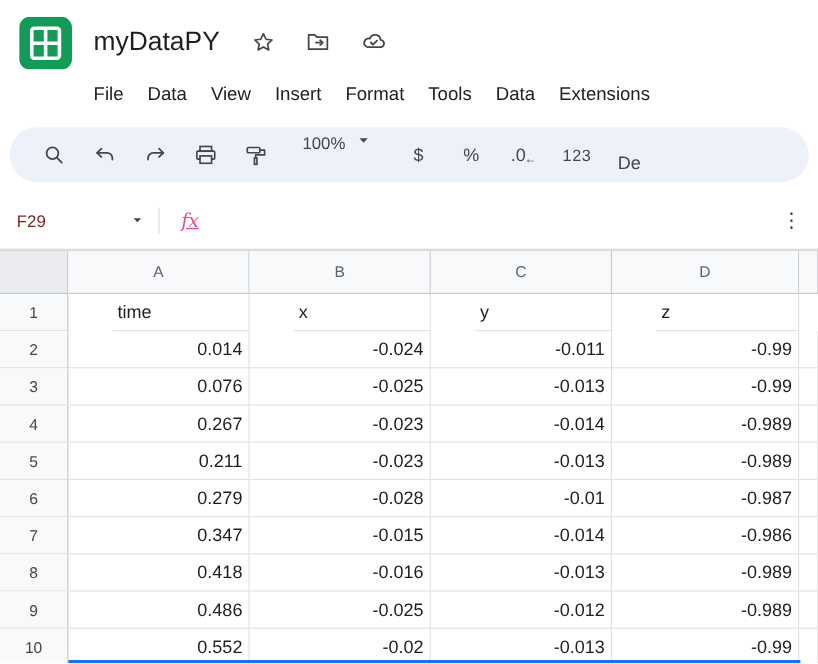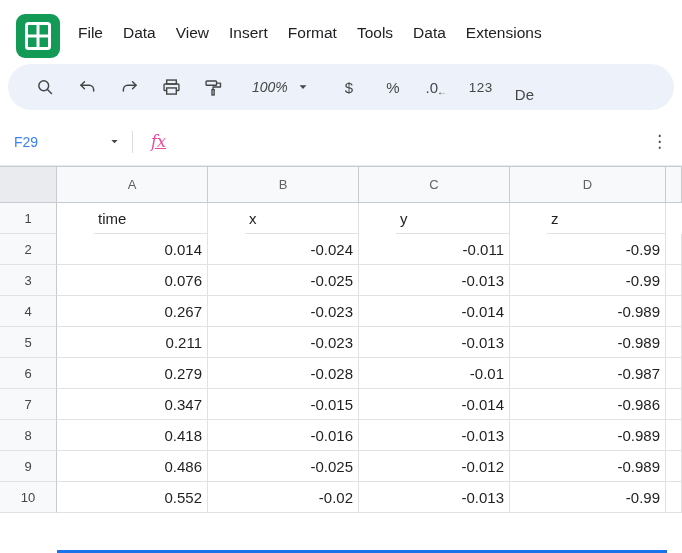--- a/index.html
+++ b/index.html
@@ -25,33 +25,33 @@
                white-space: nowrap; cursor: pointer; }
 
   
   .toolbar {
     margin: 6px 8px 0 8px; height: 46px; background: #edf2fa; border-radius: 23px;
     display: flex; align-items: center; padding: 0 6px 0 16px; color: #444746;
     overflow: hidden; white-space: nowrap;
   }
   .tb-btn { width: 42px; height: 36px; display: flex; align-items: center; justify-content: center;
             border-radius: 6px; flex: 0 0 auto; cursor: pointer; }
-  .zoom { display: flex; align-items: center; gap: 9px; font-size: 14px; padding: 0 10px;
-          margin: 0 8px; height: 36px; border-radius: 6px; cursor: pointer; font-style: italic; }
+  .zoom { display: flex; align-items: flex-start; gap: 9px; font-size: 14px; padding: 0 10px;
+          margin: 0 8px; height: 36px; border-radius: 6px; cursor: pointer; }
   .fmt-btn { font-size: 15px; width: 44px; }
   .fmt-dec { position: relative; }
   .fmt-arr { font-size: 10px; position: relative; top: 4px; left: -1px; }
   .fmt-123 { font-size: 13.5px; letter-spacing: 0.5px; }
   .font-label { font-size: 15px; margin-left: 12px; cursor: pointer; margin-top: 15px; }
 
   
   .formula-bar { height: 48px; margin-top: 8px; display: flex; align-items: center;
                  border-bottom: 1px solid #e8eaed; }
   .name-box { width: 132px; display: flex; align-items: center; justify-content: space-between;
-              padding: 0 12px 0 14px; font-size: 14px; color: #3b82f6; cursor: pointer; height: 100%; }
+              padding: 0 12px 0 14px; font-size: 14px; color: #7f1d1d; cursor: pointer; height: 100%; }
   .vdivider { width: 1px; height: 22px; background: #dadce0; }
   .fx { font-family: "DejaVu Serif", "Liberation Serif", serif; font-style: italic;
         color: #ec4899; font-size: 16px; margin-left: 18px; cursor: text; text-decoration: underline; }
   .fb-kebab { margin-left: auto; margin-right: 14px; color: #444746; font-size: 17px; cursor: pointer; }
 
   
   .grid { position: relative; border-top: 1px solid #c7cacf; flex: 1; overflow: hidden; }
   .header-row, .grid-row { display: grid; grid-template-columns: 57px 151px 151px 151px 156px 1fr; }
   .header-row { height: 36px; }
   .corner { background: #e9ebee; border-right: 1px solid #c7cacf; border-bottom: 1px solid #c7cacf; cursor: pointer; }
@@ -79,20 +79,41 @@
   <div class="topbar">
     <div class="logo">
       <svg viewBox="0 0 44 44" width="44" height="44">
         <rect width="44" height="44" rx="9" fill="#149a57"></rect>
         <rect x="10.5" y="9.5" width="23" height="25" rx="2" fill="none" stroke="#ffffff" stroke-width="3"></rect>
         <line x1="10.5" y1="22" x2="33.5" y2="22" stroke="#ffffff" stroke-width="3"></line>
         <line x1="22" y1="9.5" x2="22" y2="34.5" stroke="#ffffff" stroke-width="3"></line>
       </svg>
     </div>
     <div class="top-right">
+      <div class="title-row">
+        <span class="doc-title">myDataPY</span>
+        <span class="title-icon">
+          <svg viewBox="0 0 24 24" width="21" height="21">
+            <path d="M12 3.6l2.5 5.2 5.7.7-4.2 3.9 1.1 5.6-5.1-2.8-5.1 2.8 1.1-5.6L3.8 9.5l5.7-.7z" fill="none" stroke="#444746" stroke-width="1.6" stroke-linejoin="round"></path>
+          </svg>
+        </span>
+        <span class="title-icon">
+          <svg viewBox="0 0 24 24" width="22" height="22">
+            <path d="M3.5 5.5h5.5l2 2h9.5v11h-17z" fill="none" stroke="#444746" stroke-width="1.6" stroke-linejoin="round"></path>
+            <path d="M9.5 12.5h6" fill="none" stroke="#444746" stroke-width="1.6"></path>
+            <path d="M13.5 9.8l2.8 2.7-2.8 2.7" fill="none" stroke="#444746" stroke-width="1.6" stroke-linejoin="round"></path>
+          </svg>
+        </span>
+        <span class="title-icon">
+          <svg viewBox="0 0 24 24" width="23" height="23">
+            <path d="M6.5 16h11a3.2 3.2 0 0 0 .4-6.4 4.8 4.8 0 0 0-9.3-1.1A3.6 3.6 0 0 0 6.5 16z" fill="none" stroke="#444746" stroke-width="1.6" stroke-linejoin="round"></path>
+            <path d="M9.4 11.9l1.9 1.9 3.5-3.5" fill="none" stroke="#444746" stroke-width="1.6" stroke-linecap="round" stroke-linejoin="round"></path>
+          </svg>
+        </span>
+      </div>
       <div class="menu-bar">
           <div class="menu-item">File</div>
           <div class="menu-item">Data</div>
           <div class="menu-item">View</div>
           <div class="menu-item">Insert</div>
           <div class="menu-item">Format</div>
           <div class="menu-item">Tools</div>
           <div class="menu-item">Data</div>
           <div class="menu-item">Extensions</div>
         </div>

